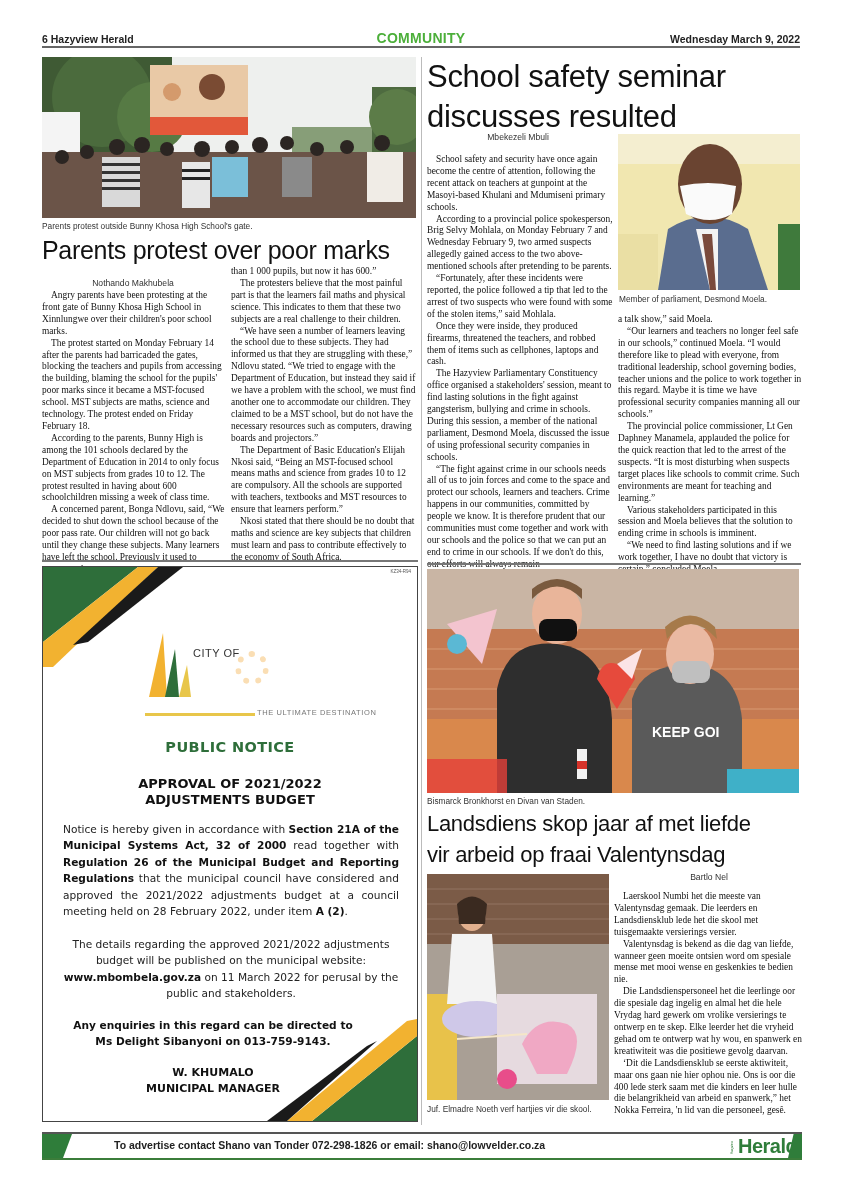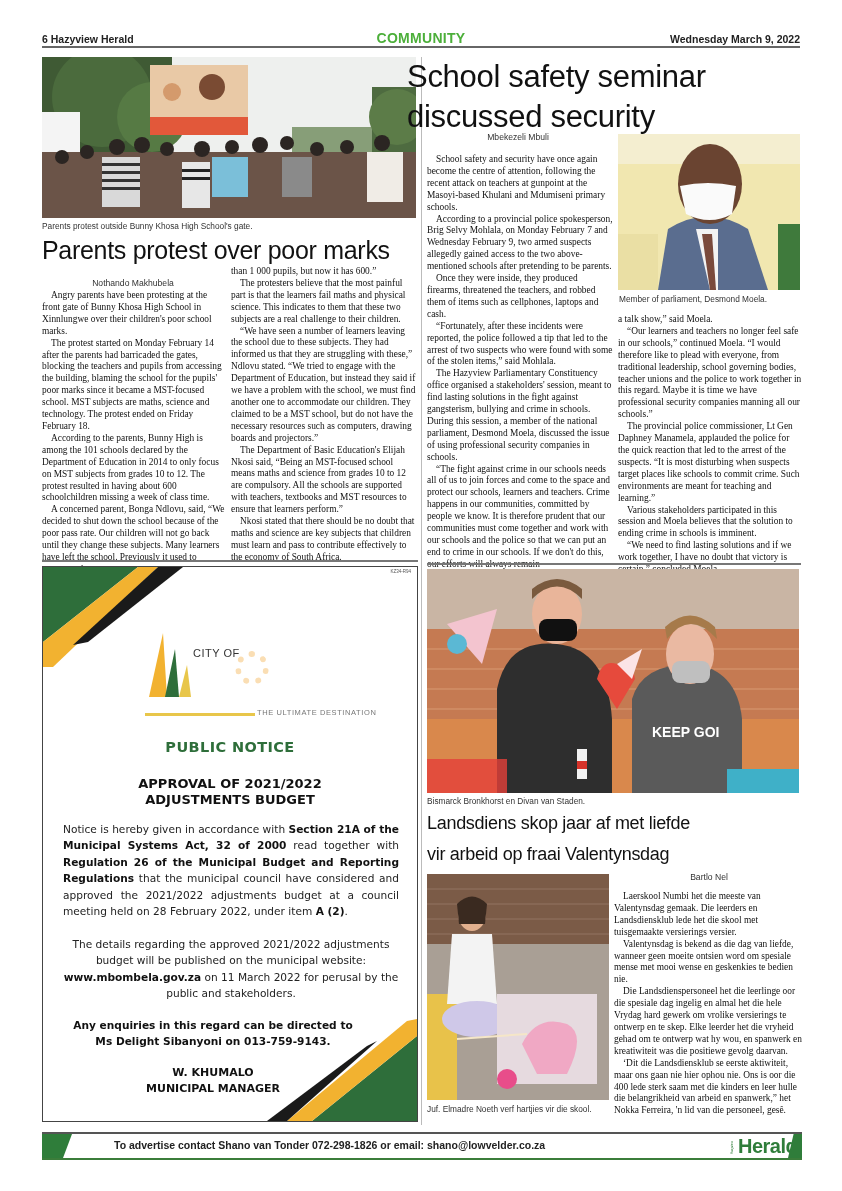--- a/index.html
+++ b/index.html
@@ -88,23 +88,23 @@
   <p class="noind">than 1 000 pupils, but now it has 600.”</p>
   <p>The protesters believe that the most painful part is that the learners fail maths and physical science. This indicates to them that these two subjects are a real challenge to their children.</p>
   <p>“We have seen a number of learners leaving the school due to these subjects. They had informed us that they are struggling with these,” Ndlovu stated. “We tried to engage with the Department of Education, but instead they said if we have a problem with the school, we must find another one to accommodate our children. They claimed to be a MST school, but do not have the necessary resources such as computers, drawing boards and projectors.”</p>
   <p>The Department of Basic Education's Elijah Nkosi said, “Being an MST-focused school means maths and science from grades 10 to 12 are compulsory. All the schools are supported with teachers, textbooks and MST resources to ensure that learners perform.”</p>
   <p>Nkosi stated that there should be no doubt that maths and science are key subjects that children must learn and pass to contribute effectively to the economy of South Africa.</p>
 </div>
 <div class="abs hrule" style="left:42px; top:560px; width:376px; height:1.5px;"></div>
 
 <div class="abs vrule" style="left:421px; top:57px; height:1068px;"></div>
 
-<div class="abs headline" style="left:407px; top:57px; font-size:31px; width:380px; line-height:40px;">
+<div class="abs headline" style="left:427px; top:57px; font-size:31px; width:380px; line-height:40px;">
   <div>School safety seminar</div>
-  <div>discussed security</div>
+  <div>discusses resulted</div>
 </div>
 <div class="abs byline" style="left:427px; top:132px; width:182px;">Mbekezeli Mbuli</div>
 
 <div class="abs photo" style="left:618px; top:134px; width:182px; height:156px;">
   <svg width="182" height="156" viewBox="0 0 182 156">
     <rect width="182" height="156" fill="#f1e7b0"></rect>
     <rect x="0" y="0" width="182" height="30" fill="#f4eed0"></rect>
     <rect x="0" y="100" width="40" height="56" fill="#eadfa4"></rect>
     <rect x="160" y="90" width="22" height="66" fill="#3f7a3c"></rect>
     <path d="M40 156 L50 95 Q90 70 130 95 L150 156 Z" fill="#5a6d8f"></path>
@@ -112,22 +112,22 @@
     <path d="M84 100 L92 156 L98 156 L94 100 Z" fill="#7a4a3c"></path>
     <ellipse cx="92" cy="50" rx="32" ry="40" fill="#6a4431"></ellipse>
     <path d="M62 52 Q90 46 118 52 L114 80 Q92 92 68 80 Z" fill="#fafafa"></path>
   </svg>
 </div>
 <div class="abs caption" style="left:619px; top:294px;">Member of parliament, Desmond Moela.</div>
 
 <div class="abs col" style="left:427px; top:154px; width:186px;">
   <p>School safety and security have once again become the centre of attention, following the recent attack on teachers at gunpoint at the Masoyi-based Khulani and Mdumiseni primary schools.</p>
   <p>According to a provincial police spokesperson, Brig Selvy Mohlala, on Monday February 7 and Wednesday February 9, two armed suspects allegedly gained access to the two above-mentioned schools after pretending to be parents.</p>
+  <p>“Fortunately, after these incidents were reported, the police followed a tip that led to the arrest of two suspects who were found with some of the stolen items,” said Mohlala.</p>
   <p>Once they were inside, they produced firearms, threatened the teachers, and robbed them of items such as cellphones, laptops and cash.</p>
-  <p>“Fortunately, after these incidents were reported, the police followed a tip that led to the arrest of two suspects who were found with some of the stolen items,” said Mohlala.</p>
   <p>The Hazyview Parliamentary Constituency office organised a stakeholders' session, meant to find lasting solutions in the fight against gangsterism, bullying and crime in schools. During this session, a member of the national parliament, Desmond Moela, discussed the issue of using professional security companies in schools.</p>
   <p>“The fight against crime in our schools needs all of us to join forces and come to the space and protect our schools, learners and teachers. Crime happens in our communities, committed by people we know. It is therefore prudent that our communities must come together and work with our schools and the police so that we can put an end to crime in our schools. If we don't do this, our efforts will always remain</p>
 </div>
 <div class="abs col" style="left:618px; top:314px; width:184px;">
   <p class="noind">a talk show,” said Moela.</p>
   <p>“Our learners and teachers no longer feel safe in our schools,” continued Moela. “I would therefore like to plead with everyone, from traditional leadership, school governing bodies, teacher unions and the police to work together in this regard. Maybe it is time we have professional security companies manning all our schools.”</p>
   <p>The provincial police commissioner, Lt Gen Daphney Manamela, applauded the police for the quick reaction that led to the arrest of the suspects. “It is most disturbing when suspects target places like schools to commit crime. Such environments are meant for teaching and learning.”</p>
   <p>Various stakeholders participated in this session and Moela believes that the solution to ending crime in schools is imminent.</p>
   <p>“We need to find lasting solutions and if we work together, I have no doubt that victory is certain,” concluded Moela.</p>
 </div>
@@ -203,21 +203,21 @@
     <circle cx="30" cy="75" r="10" fill="#5bb8d4"></circle>
     <path d="M170 110 Q175 90 190 95 Q205 90 208 110 L190 140 Z" fill="#e64a3c"></path>
     <polygon points="190,95 215,80 205,110" fill="#fbe4e6"></polygon>
     <rect x="0" y="190" width="80" height="34" fill="#e4403a" opacity="0.8"></rect>
     <rect x="300" y="200" width="72" height="24" fill="#3fb0c8"></rect>
     <rect x="150" y="180" width="10" height="30" fill="#f2f2f2"></rect>
     <rect x="150" y="192" width="10" height="8" fill="#d6332a"></rect>
   </svg>
 </div>
 <div class="abs caption" style="left:427px; top:796px;">Bismarck Bronkhorst en Divan van Staden.</div>
-<div class="abs headline" style="left:427px; top:808px; font-size:18px; width:380px; line-height:31px;">
+<div class="abs headline" style="left:427px; top:808px; font-size:22px; width:380px; line-height:31px;">
   <div>Landsdiens skop jaar af met liefde</div>
   <div>vir arbeid op fraai Valentynsdag</div>
 </div>
 <div class="abs byline" style="left:618px; top:872px; width:182px;">Bartlo Nel</div>
 
 <div class="abs photo" style="left:427px; top:874px; width:182px; height:226px;">
   <svg width="182" height="226" viewBox="0 0 182 226">
     <rect width="182" height="226" fill="#a99f95"></rect>
     <rect x="0" y="0" width="182" height="70" fill="#7b5b47"></rect>
     <g stroke="#937462" stroke-width="1">

